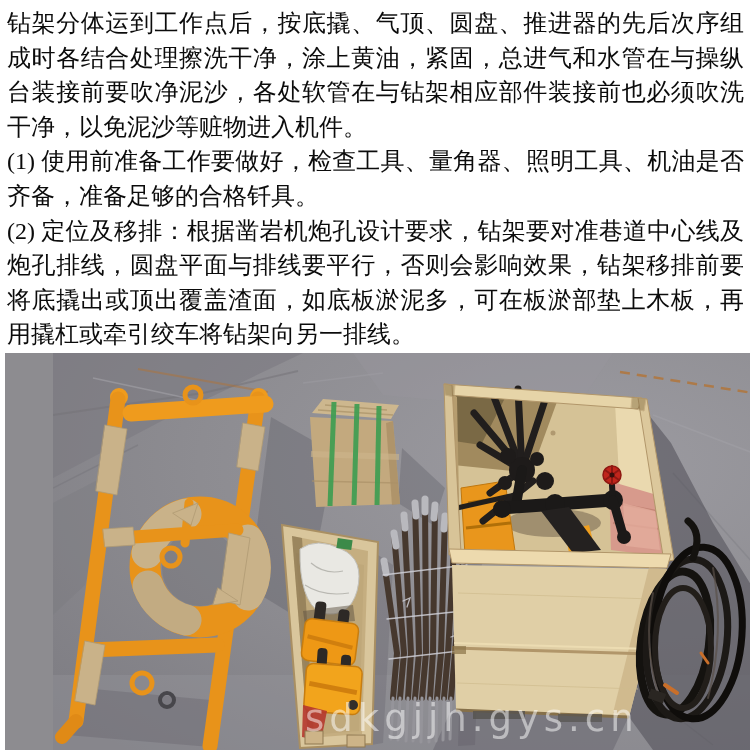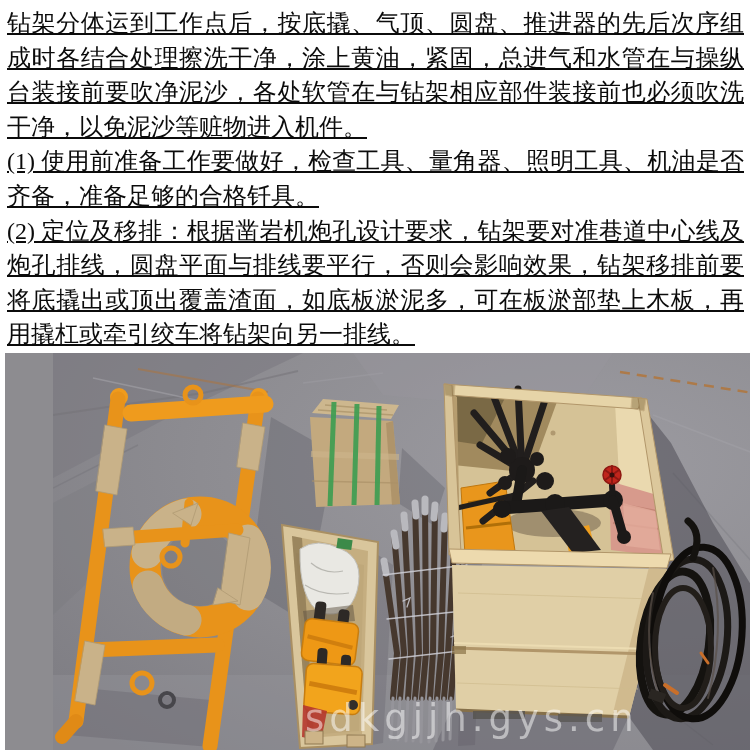--- a/index.html
+++ b/index.html
@@ -6,21 +6,21 @@
   body{
     width:750px;height:750px;position:relative;overflow:hidden;
     background:#ffffff;
     font-family:"Liberation Serif","DejaVu Serif",serif;
   }
   .doc{
     position:absolute;left:7px;top:6px;width:737px;
     font-size:24px;line-height:34.6px;color:#0b0b0b;
     text-align:justify;
   }
-  .doc p{margin:0;text-align:justify;text-decoration:underline;}
+  .doc p{margin:0;text-align:justify;}
   .photo{
     position:absolute;left:5px;top:353px;width:740px;height:397px;
     overflow:hidden;background:#8d8c90;padding-left:48px;
   }
   .photo svg{display:block;}
   .wm{
     font-family:"DejaVu Sans","Liberation Sans",sans-serif;
     font-size:37px;letter-spacing:5px;
     fill:#ffffff;fill-opacity:0.5;
   }

